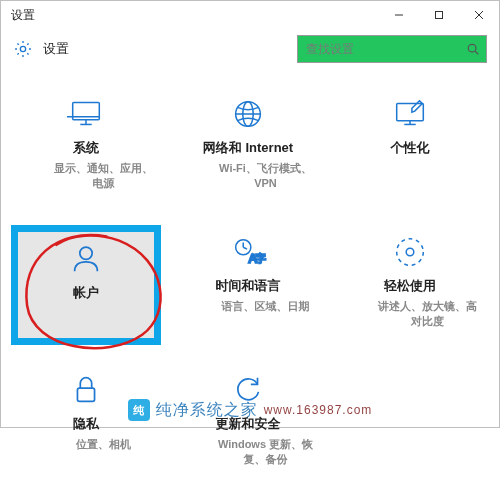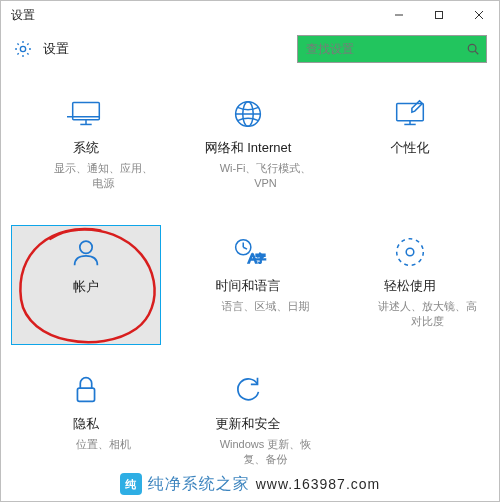--- a/index.html
+++ b/index.html
@@ -1,31 +1,31 @@
 <!DOCTYPE html>
 <html><head>
 <meta charset="utf-8">
 <style>
   * { box-sizing: border-box; margin: 0; padding: 0; }
   html, body { width: 500px; height: 502px; font-family: "Microsoft YaHei", "Segoe UI", sans-serif; background: #fff; overflow: hidden; }
-  .window { width: 500px; height: 502px; border: 1px solid #bfbfbf; position: relative; background: #fff; }
+  .window { width: 500px; height: 428px; border: 1px solid #bfbfbf; position: relative; background: #fff; }
   .titlebar { height: 28px; display: flex; align-items: center; font-size: 12px; color: #222; padding-left: 10px; position: relative; }
   .win-controls { position: absolute; right: 0; top: 0; display: flex; }
   .win-btn { width: 40px; height: 28px; display: flex; align-items: center; justify-content: center; font-size: 12px; color: #333; cursor: default; }
   .win-btn svg { width: 10px; height: 10px; }
   .header { height: 40px; display: flex; align-items: center; padding: 0 12px; }
   .gear { width: 20px; height: 20px; color: #1f78d1; margin-right: 10px; }
   .header-title { font-size: 13px; color: #222; flex: 1; }
   .search { position: relative; width: 190px; height: 28px; border: 1px solid #9a9a9a; background: #22c55e; display: flex; align-items: center; }
   .search input { border: none; outline: none; width: 100%; height: 100%; padding: 0 26px 0 8px; font-size: 12px; color: #555; font-family: inherit; background: transparent; }
   .search input::placeholder { color: #7a7a7a; }
   .search-icon { position: absolute; right: 6px; width: 14px; height: 14px; color: #555; }
-  .grid { padding: 18px 10px 0 10px; display: grid; grid-template-columns: repeat(3, 1fr); column-gap: 8px; row-gap: 18px; }
+  .grid { padding: 18px 10px 0 10px; display: grid; grid-template-columns: repeat(3, 1fr); column-gap: 8px; row-gap: 18px; font-weight: bold; }
   .tile { width: 150px; height: 120px; padding: 8px 6px 6px 6px; display: flex; flex-direction: column; align-items: center; text-align: center; cursor: pointer; position: relative; }
-  .tile.selected { background: #e6e6e6; border: 1px solid #0ea5e9; }
+  .tile.selected { background: #e6e6e6; border: 7px solid #0ea5e9; }
   .tile-icon { width: 38px; height: 38px; color: #1f78d1; display: flex; align-items: center; justify-content: center; margin-bottom: 6px; }
   .tile-icon svg { width: 100%; height: 100%; }
   .tile-title { font-size: 13px; color: #222; margin-bottom: 4px; }
   .tile-desc { font-size: 11px; color: #888; line-height: 1.4; margin-left: 35px; }
   .annotation { position: absolute; pointer-events: none; }
   .watermark { position: absolute; bottom: 6px; left: 0; right: 0; display: flex; align-items: center; justify-content: center; gap: 6px; opacity: 0.85; }
   .watermark-logo { width: 22px; height: 22px; background: #0aa0e0; border-radius: 4px; display: flex; align-items: center; justify-content: center; color: #fff; font-size: 11px; font-weight: bold; }
   .watermark-text { font-size: 16px; color: #1b6fb3; font-weight: 500; letter-spacing: 1px; }
 </style>
 </head>
@@ -164,16 +164,16 @@
           </svg>
         </div>
         <div class="tile-title">更新和安全</div>
         <div class="tile-desc">Windows 更新、恢复、备份</div>
       </div>
     </div>
 
   <div class="watermark">
     <div class="watermark-logo">纯</div>
     <span class="watermark-text">纯净系统之家</span>
-    <span class="watermark-text" style="font-size:14px;color:#000000;">www.163987.com</span>
+    <span class="watermark-text" style="font-size:12px;color:#7f1d1d;">www.163987.com</span>
   </div>
 
 </div>
 
 </body></html>

